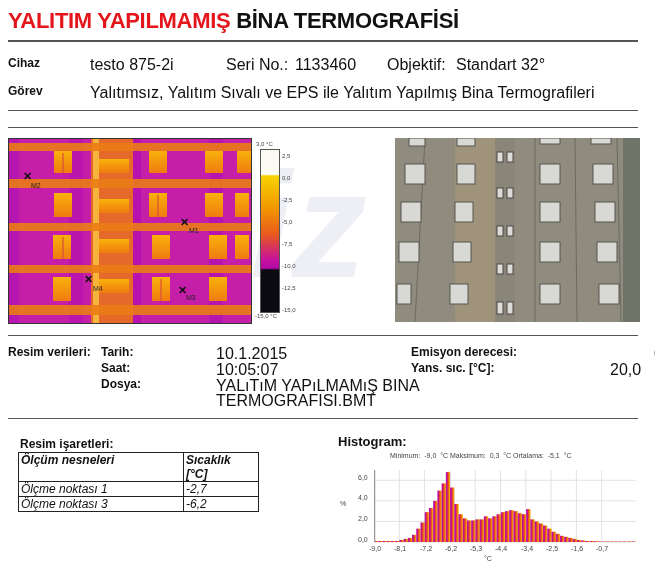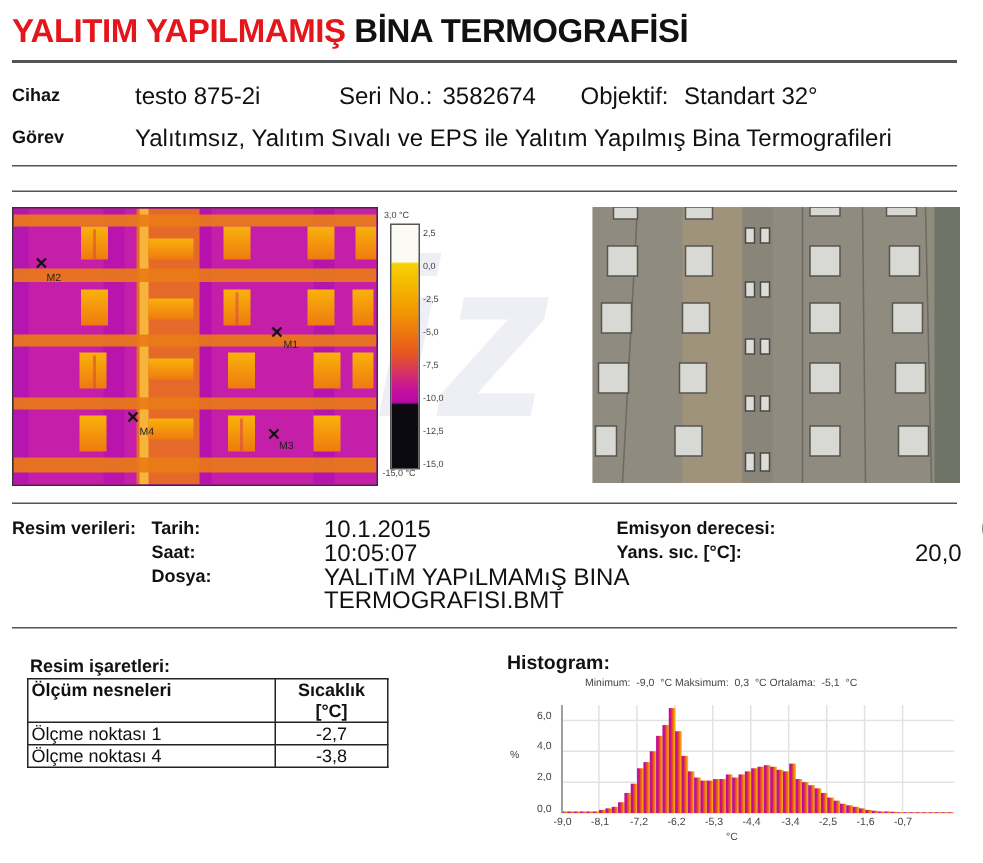--- a/index.html
+++ b/index.html
@@ -12,43 +12,43 @@
   .lbl{font-size:12px;font-weight:bold;}
   .val{font-size:16px;}
   .thermal{left:8px;top:138px;width:242px;height:184px;border:1px solid #333;overflow:hidden;
     background:#c41fa8;}
   .photo{left:395px;top:138px;width:245px;height:184px;overflow:hidden;background:#8e8a7d;}
   .scale{left:260px;top:149px;width:18px;height:162px;border:1px solid #555;
     background:linear-gradient(to bottom,#fbfbf4 0%,#fbfbf4 15%,#f7d200 16%,#f29a00 35%,#e85a1c 52%,#c6109e 68%,#b30aa6 73%,#0a0a10 74%,#0a0a10 100%);}
   .scaletick{font-size:6px;color:#444;}
   .marker{font-size:11px;font-weight:bold;color:#111;line-height:1;}
   .mlabel{font-size:7px;color:#222;}
-  table.meas{position:absolute;left:18px;top:452px;border-collapse:collapse;width:241px;font-size:12px;}
+  table.meas{position:absolute;left:18px;top:452px;border-collapse:collapse;width:241px;font-size:12px;font-style:italic;}
   table.meas td, table.meas th{border:1.5px solid #222;padding:0 2px;height:14px;}
   table.meas th{font-weight:bold;text-align:left;vertical-align:top;}
-  table.meas th.c, table.meas td.c{text-align:center;}
+  table.meas th.c, table.meas td.c{}
   .watermark{font-weight:bold;color:rgba(200,205,225,0.35);font-size:150px;font-style:italic;line-height:1;}
 </style>
 </head>
 <body>
 
 <div class="abs watermark" style="left:250px;top:150px;">
   <span style="color:rgba(190,198,220,0.28);">iz</span>
 </div>
 
 <div class="abs title">
   <span class="red">YALITIM YAPILMAMIŞ</span>
   <span class="blk">BİNA TERMOGRAFİSİ</span>
 </div>
 <div class="rule" style="top:40px;height:2px;"></div>
 
 <div class="abs lbl" style="left:8px;top:56px;">Cihaz</div>
 <div class="abs val" style="left:90px;top:56px;">testo 875-2i</div>
 <div class="abs val" style="left:226px;top:56px;">Seri No.:</div>
-<div class="abs val" style="left:295px;top:56px;">3582674</div>
+<div class="abs val" style="left:295px;top:56px;">1133460</div>
 <div class="abs val" style="left:387px;top:56px;">Objektif:</div>
 <div class="abs val" style="left:456px;top:56px;">Standart 32°</div>
 <div class="abs lbl" style="left:8px;top:84px;">Görev</div>
 <div class="abs val" style="left:90px;top:84px;">Yalıtımsız, Yalıtım Sıvalı ve EPS ile Yalıtım Yapılmış Bina Termografileri</div>
 <div class="rule" style="top:110px;height:1px;"></div>
 <div class="rule" style="top:127px;height:1px;"></div>
 
 <div class="abs thermal">
   <svg width="242" height="184" viewBox="0 0 242 184">
     <defs>
@@ -200,22 +200,22 @@
     <th class="c">
       <div>Sıcaklık</div>
       <div>[°C]</div>
     </th>
   </tr>
   <tr>
     <td>Ölçme noktası 1</td>
     <td class="c">-2,7</td>
   </tr>
   <tr>
-    <td>Ölçme noktası 4</td>
-    <td class="c">-3,8</td>
+    <td>Ölçme noktası 3</td>
+    <td class="c">-6,2</td>
   </tr>
 </tbody>
   </table>
 
 <div class="abs lbl" style="left:338px;top:434px;font-size:13px;">Histogram:</div>
 <div class="abs" style="left:390px;top:452px;font-size:7px;color:#444;white-space:pre;">Minimum:  -9,0  °C Maksimum:  0,3  °C Ortalama:  -5,1  °C</div>
 <div class="abs" style="left:340px;top:500px;font-size:7px;color:#444;">%</div>
 <div class="abs" style="left:484px;top:555px;font-size:7px;color:#444;">°C</div>
 
 <div class="abs" style="left:358px;top:536px;font-size:7px;color:#444;">0,0</div>

